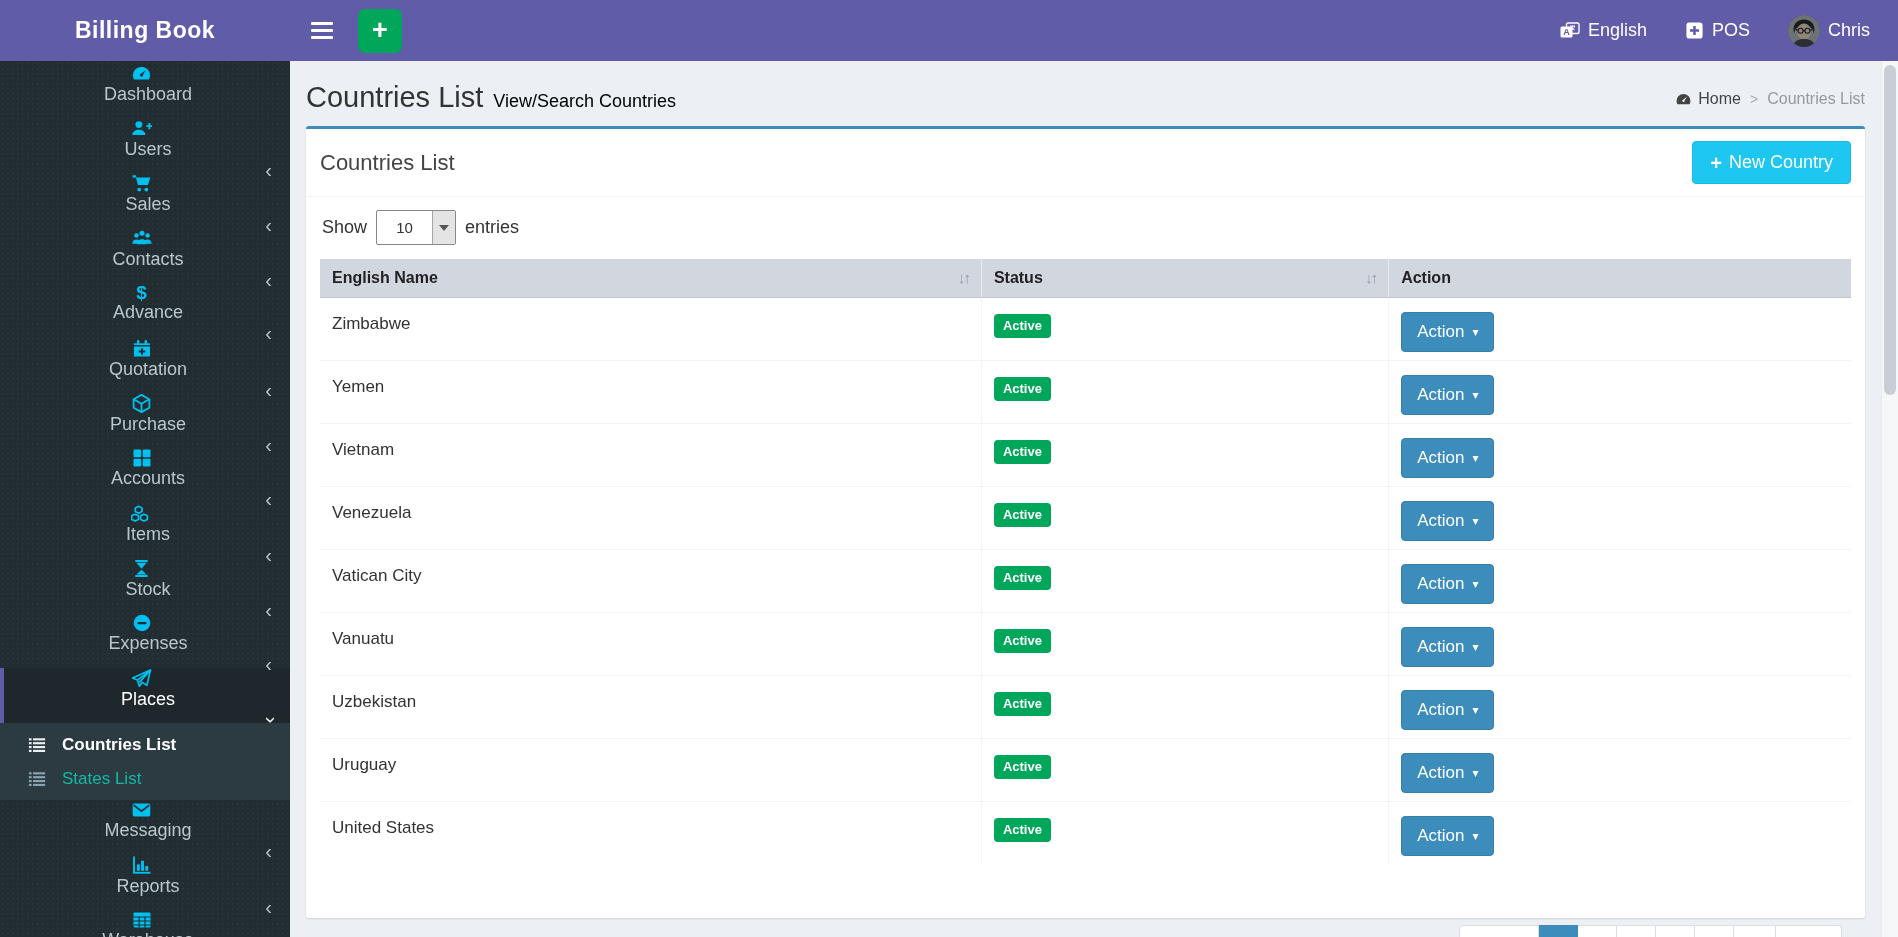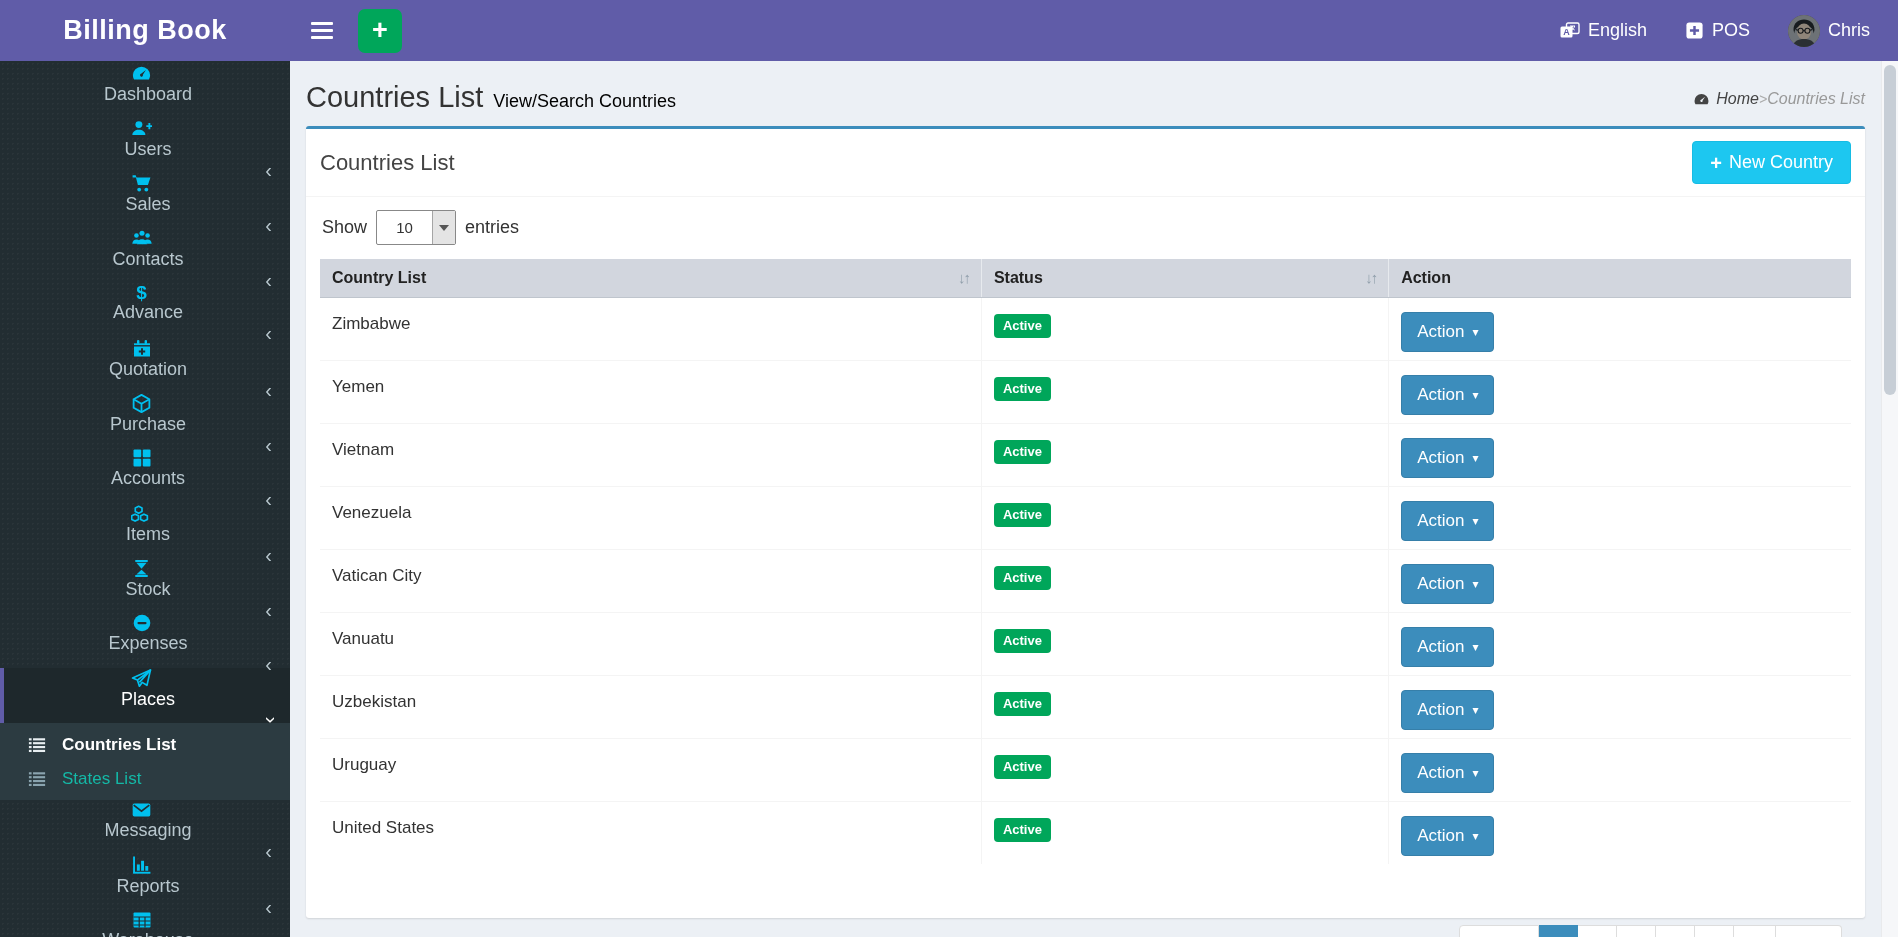--- a/index.html
+++ b/index.html
@@ -11,21 +11,21 @@
     -webkit-font-smoothing: antialiased;
   }
 
   
   .navbar {
     position: absolute; top: 0; left: 0; right: 0; height: 61px;
     background: #605ca8; display: flex; align-items: stretch; z-index: 10;
   }
   .logo {
     width: 290px; display: flex; align-items: center; justify-content: center;
-    color: #fff; font-size: 27px; font-weight: bold; letter-spacing: .5px; cursor: pointer;
+    color: #fff; font-size: 23px; font-weight: bold; letter-spacing: .5px; cursor: pointer;
   }
   .nav-left { display: flex; align-items: center; gap: 14px; padding-left: 10px; }
   .hamburger { width: 44px; height: 61px; display: flex; flex-direction: column; justify-content: center; align-items: center; gap: 4px; cursor: pointer; }
   .hamburger i { display: block; width: 22px; height: 3px; background: #fff; border-radius: 1px; }
   .quick-add {
     width: 44px; height: 44px; background: #00a65a; border: none; border-radius: 7px;
     color: #fff; font-size: 27px; font-weight: bold; display: flex; align-items: center; justify-content: center;
     cursor: pointer; line-height: 1;
   }
   .nav-right { margin-left: auto; display: flex; align-items: center; gap: 38px; padding-right: 28px; }
@@ -54,21 +54,21 @@
   .sub-item .ico { width: 24px; margin-right: 10px; display: flex; color: #8aa4af; }
   .sub-item.active { color: #fff; font-weight: bold; }
   .sub-item.active .ico { color: #e8eef1; }
 
   
   .main { position: absolute; left: 290px; top: 61px; right: 17px; bottom: 0; overflow: hidden; }
   .content-header { display: flex; align-items: flex-end; justify-content: space-between; padding: 20px 16px 12px 16px; }
   .title-line { display: flex; align-items: baseline; }
   .page-title { font-size: 29px; color: #333; font-weight: normal; }
   .page-sub { font-size: 18px; color: #000000; margin-left: 10px; }
-  .breadcrumb { display: flex; align-items: center; font-size: 16px; color: #444; padding-bottom: 6px; font-style: italic; }
+  .breadcrumb { display: flex; align-items: center; gap: 9px; font-size: 16px; color: #444; padding-bottom: 6px; }
   .breadcrumb .crumb-home { display: flex; align-items: center; gap: 6px; cursor: pointer; color: #444; }
   .breadcrumb .sep { color: #aaa; font-size: 14px; }
   .breadcrumb .current { color: #999; }
 
   .box {
     margin: 0 16px; background: #fff; border-top: 3px solid #3c8dbc; border-radius: 3px;
     box-shadow: 0 1px 2px rgba(0,0,0,.12); height: 792px; overflow: hidden; position: relative;
   }
   .box-header { display: flex; align-items: center; justify-content: space-between; padding: 12px 14px; border-bottom: 1px solid #f4f4f4; }
   .box-title { font-size: 22px; color: #444; font-weight: normal; }
@@ -441,21 +441,21 @@
     <div class="table-wrap">
       <table>
         <colgroup>
             <col style="width:43.2%">
             <col style="width:26.6%">
             <col style="width:30.2%">
           </colgroup>
         <thead>
           <tr>
             <th>
-              <span>Country List</span>
+              <span>English Name</span>
               <span class="sort">↓↑</span>
             </th>
             <th>
               <span>Status</span>
               <span class="sort">↓↑</span>
             </th>
             <th>
               <span>Action</span>
             </th>
           </tr>

